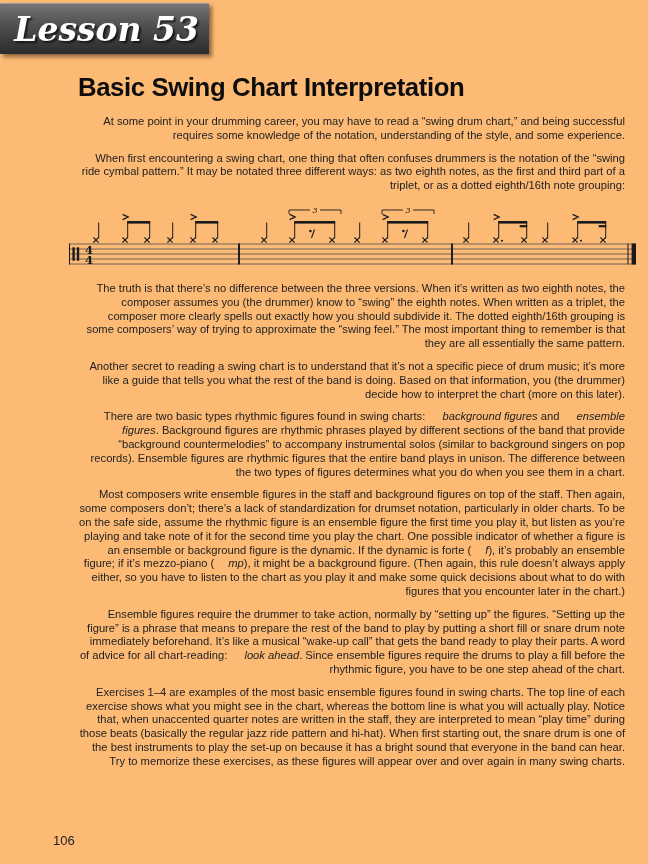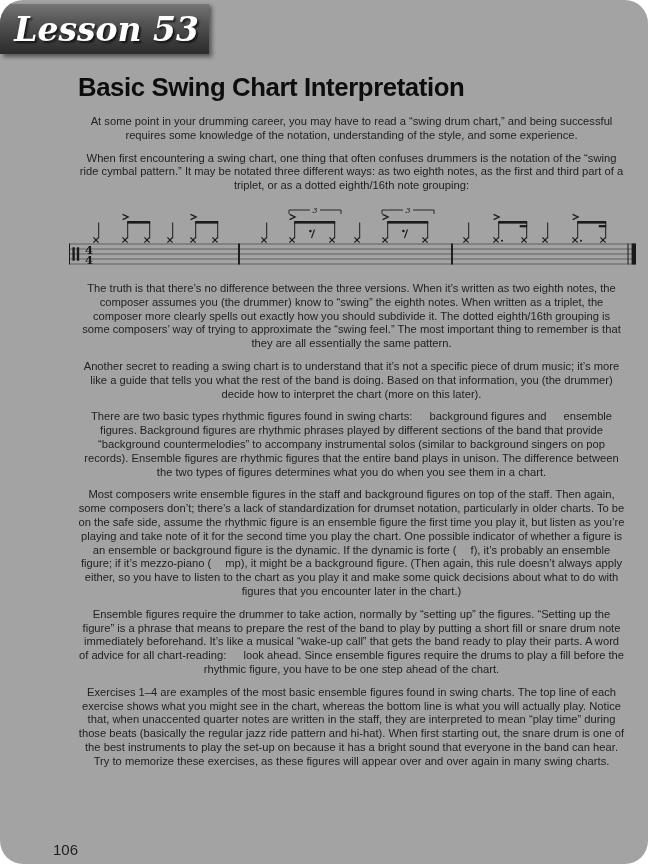--- a/index.html
+++ b/index.html
@@ -1,31 +1,31 @@
 <!DOCTYPE html>
 <html><head>
 <meta charset="utf-8">
 <style>
   html,body{margin:0;padding:0;background:#ffffff;}
-  .page{position:relative;width:648px;height:864px;background:#a3a3a3;overflow:hidden;
-        font-family:"Liberation Sans", sans-serif;color:#1f1f1f;border-radius:23px;}
+  .page{position:relative;width:648px;height:864px;background:#fdba74;overflow:hidden;
+        font-family:"Liberation Sans", sans-serif;color:#1f1f1f;}
   .banner{position:absolute;top:3px;left:0;width:209px;height:50px;
           background:linear-gradient(180deg,#757575 0%,#565656 35%,#3a3a3a 75%,#2c2c2c 100%);
           box-shadow:3px 3px 4px rgba(0,0,0,0.45);border-top:1px solid #9a9a9a;}
   .banner-text{position:absolute;right:10px;top:0px;
           font-family:"DejaVu Serif", serif;font-style:italic;font-weight:bold;
           font-size:33px;line-height:52px;color:#ffffff;
           text-shadow:2px 2px 2px rgba(0,0,0,0.65);white-space:nowrap;}
   .content{position:absolute;left:54px;top:72px;width:547px;margin-left:24px;}
   .title{margin:0 0 12px 0;font-size:26px;letter-spacing:-0.4px;font-weight:bold;color:#0d0d0d;
          transform:scaleX(0.99);transform-origin:left center;white-space:nowrap;}
-  p.body{margin:0 0 9px 0;font-size:11.2px;line-height:13.8px;color:#222222;text-align:center;}
-  p.body .it{padding-left:14px;}
+  p.body{margin:0 0 9px 0;font-size:11.2px;line-height:13.8px;color:#222222;text-align:right;}
+  p.body .it{font-style:italic;padding-left:14px;}
   .notation{margin:4px 0 8px -54px;width:648px;height:72px;}
-  .page-number{position:absolute;left:53px;bottom:6px;font-size:15px;color:#1f1f1f;}
+  .page-number{position:absolute;left:53px;bottom:16px;font-size:13px;color:#1f1f1f;}
 </style>
 </head>
 <body>
 
 <div class="page">
 
   <div class="banner">
     <span class="banner-text">Lesson 53</span>
   </div>
 

